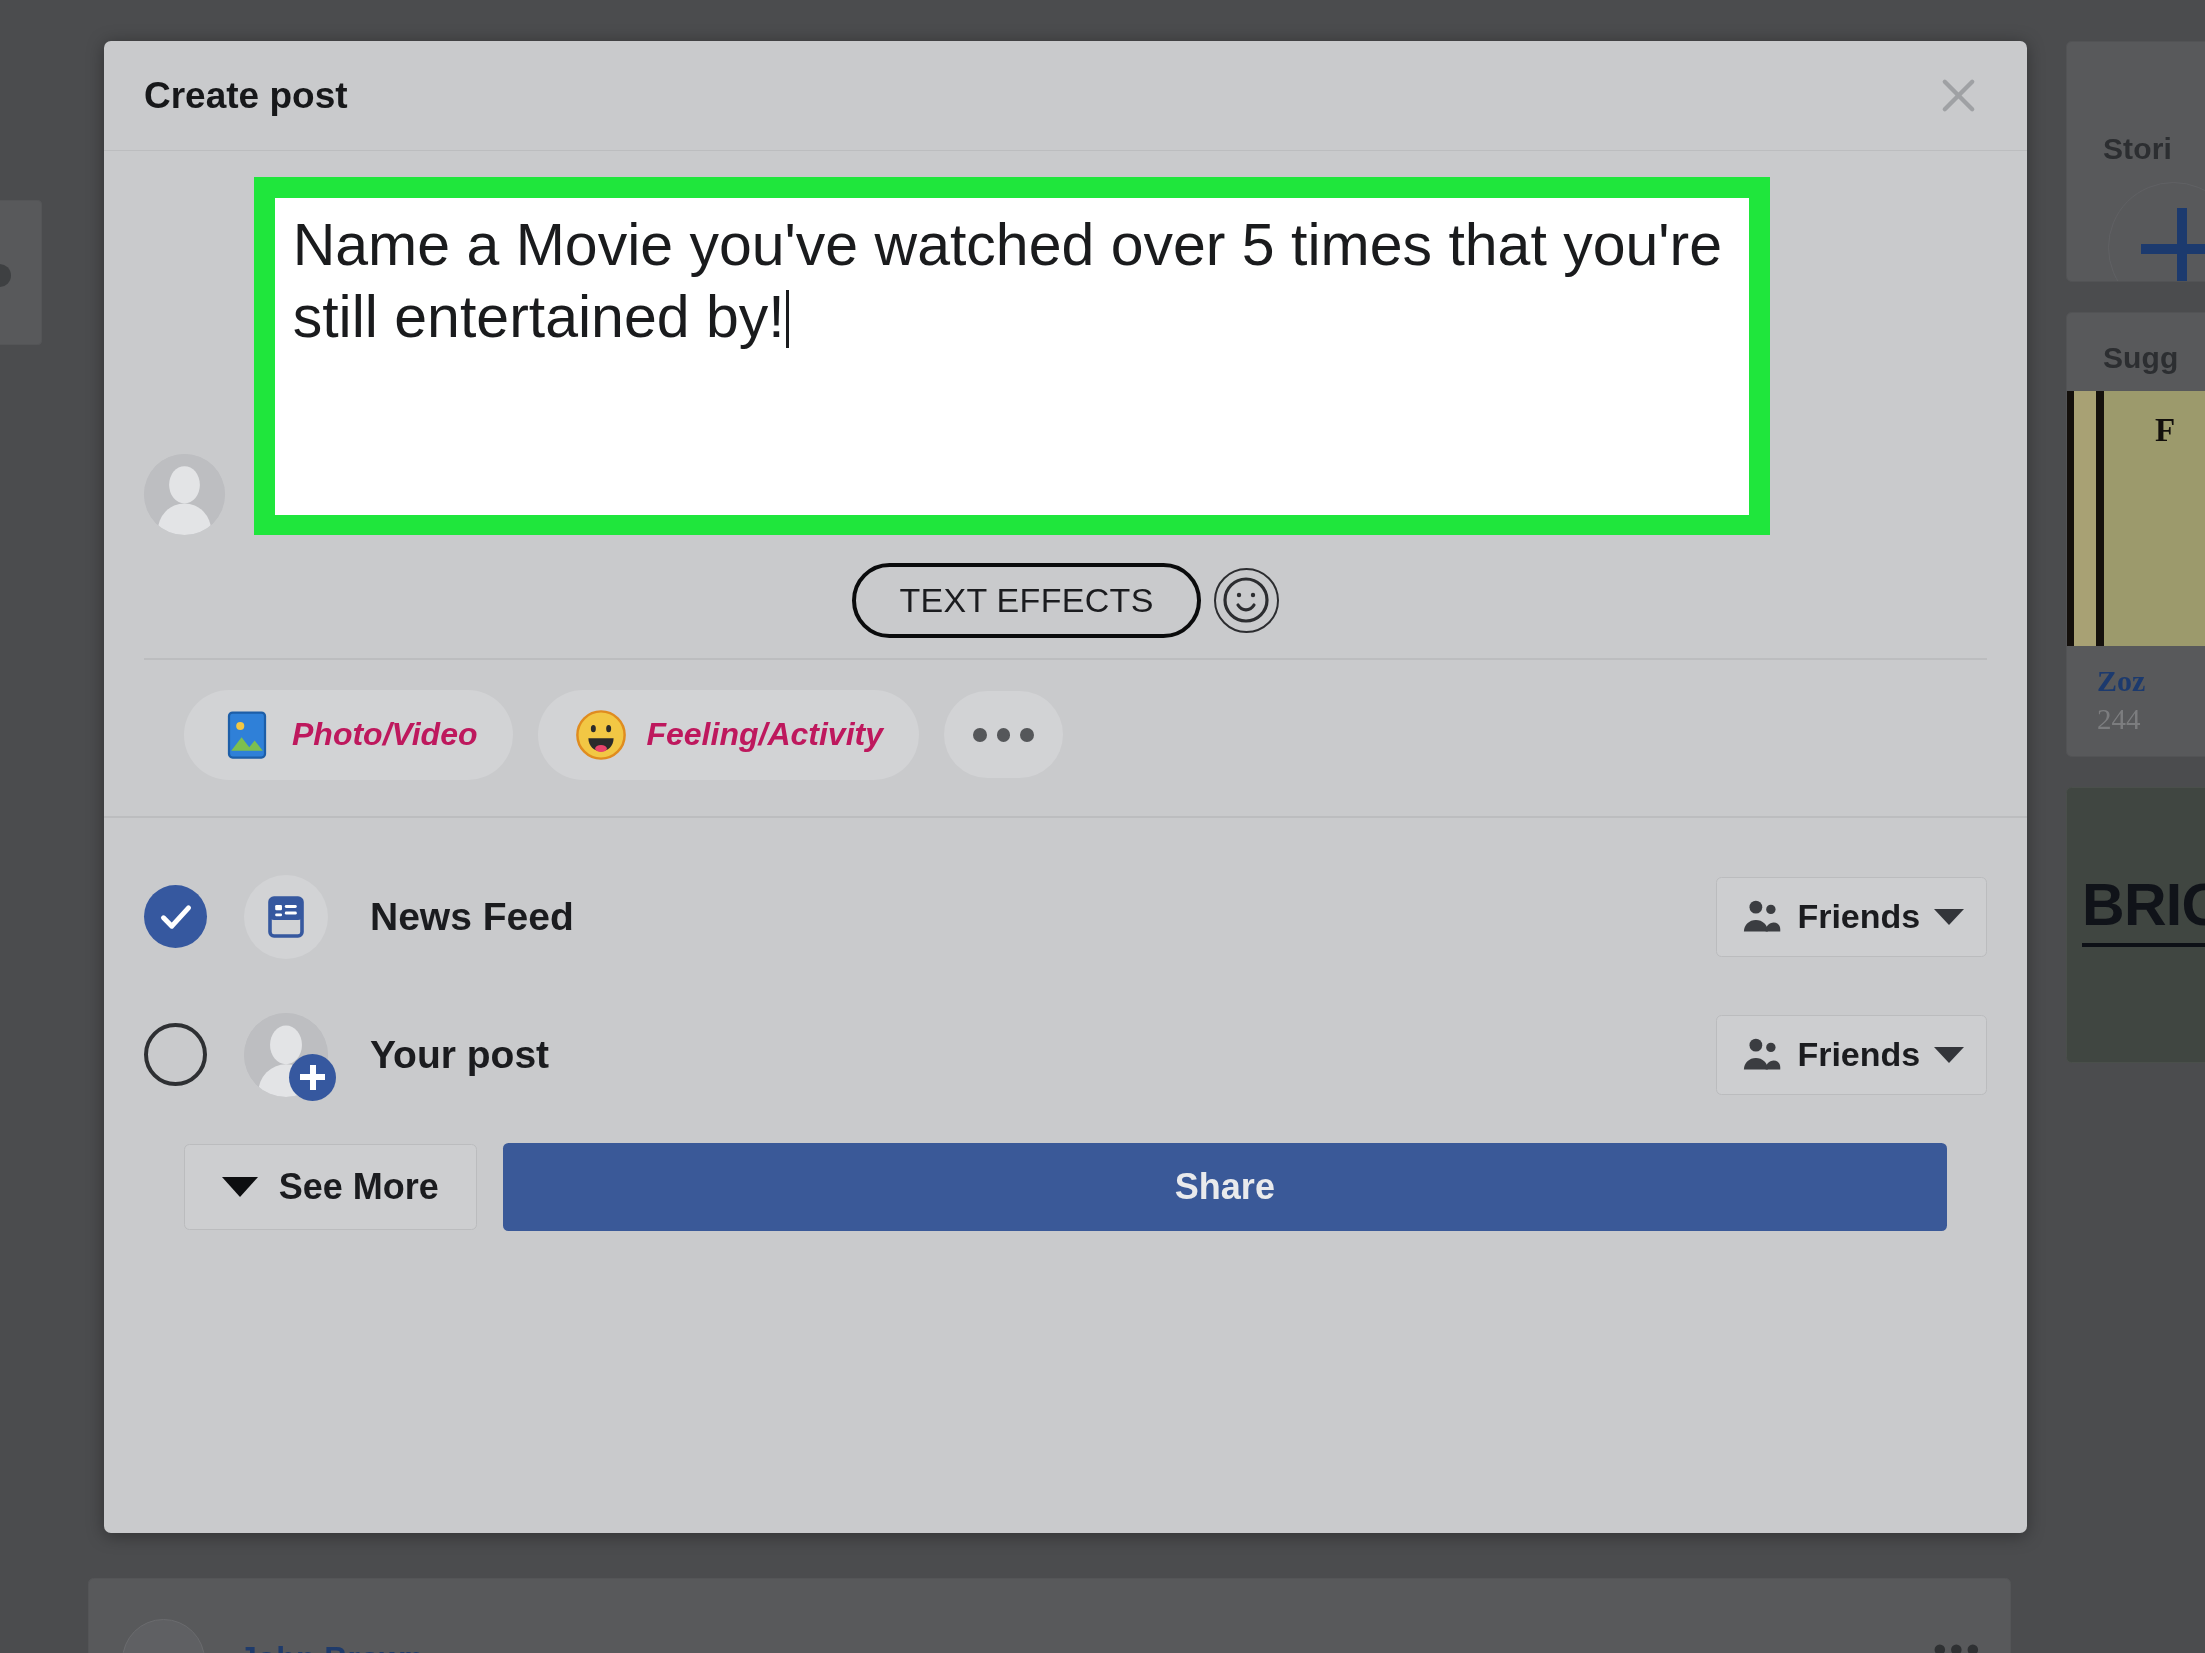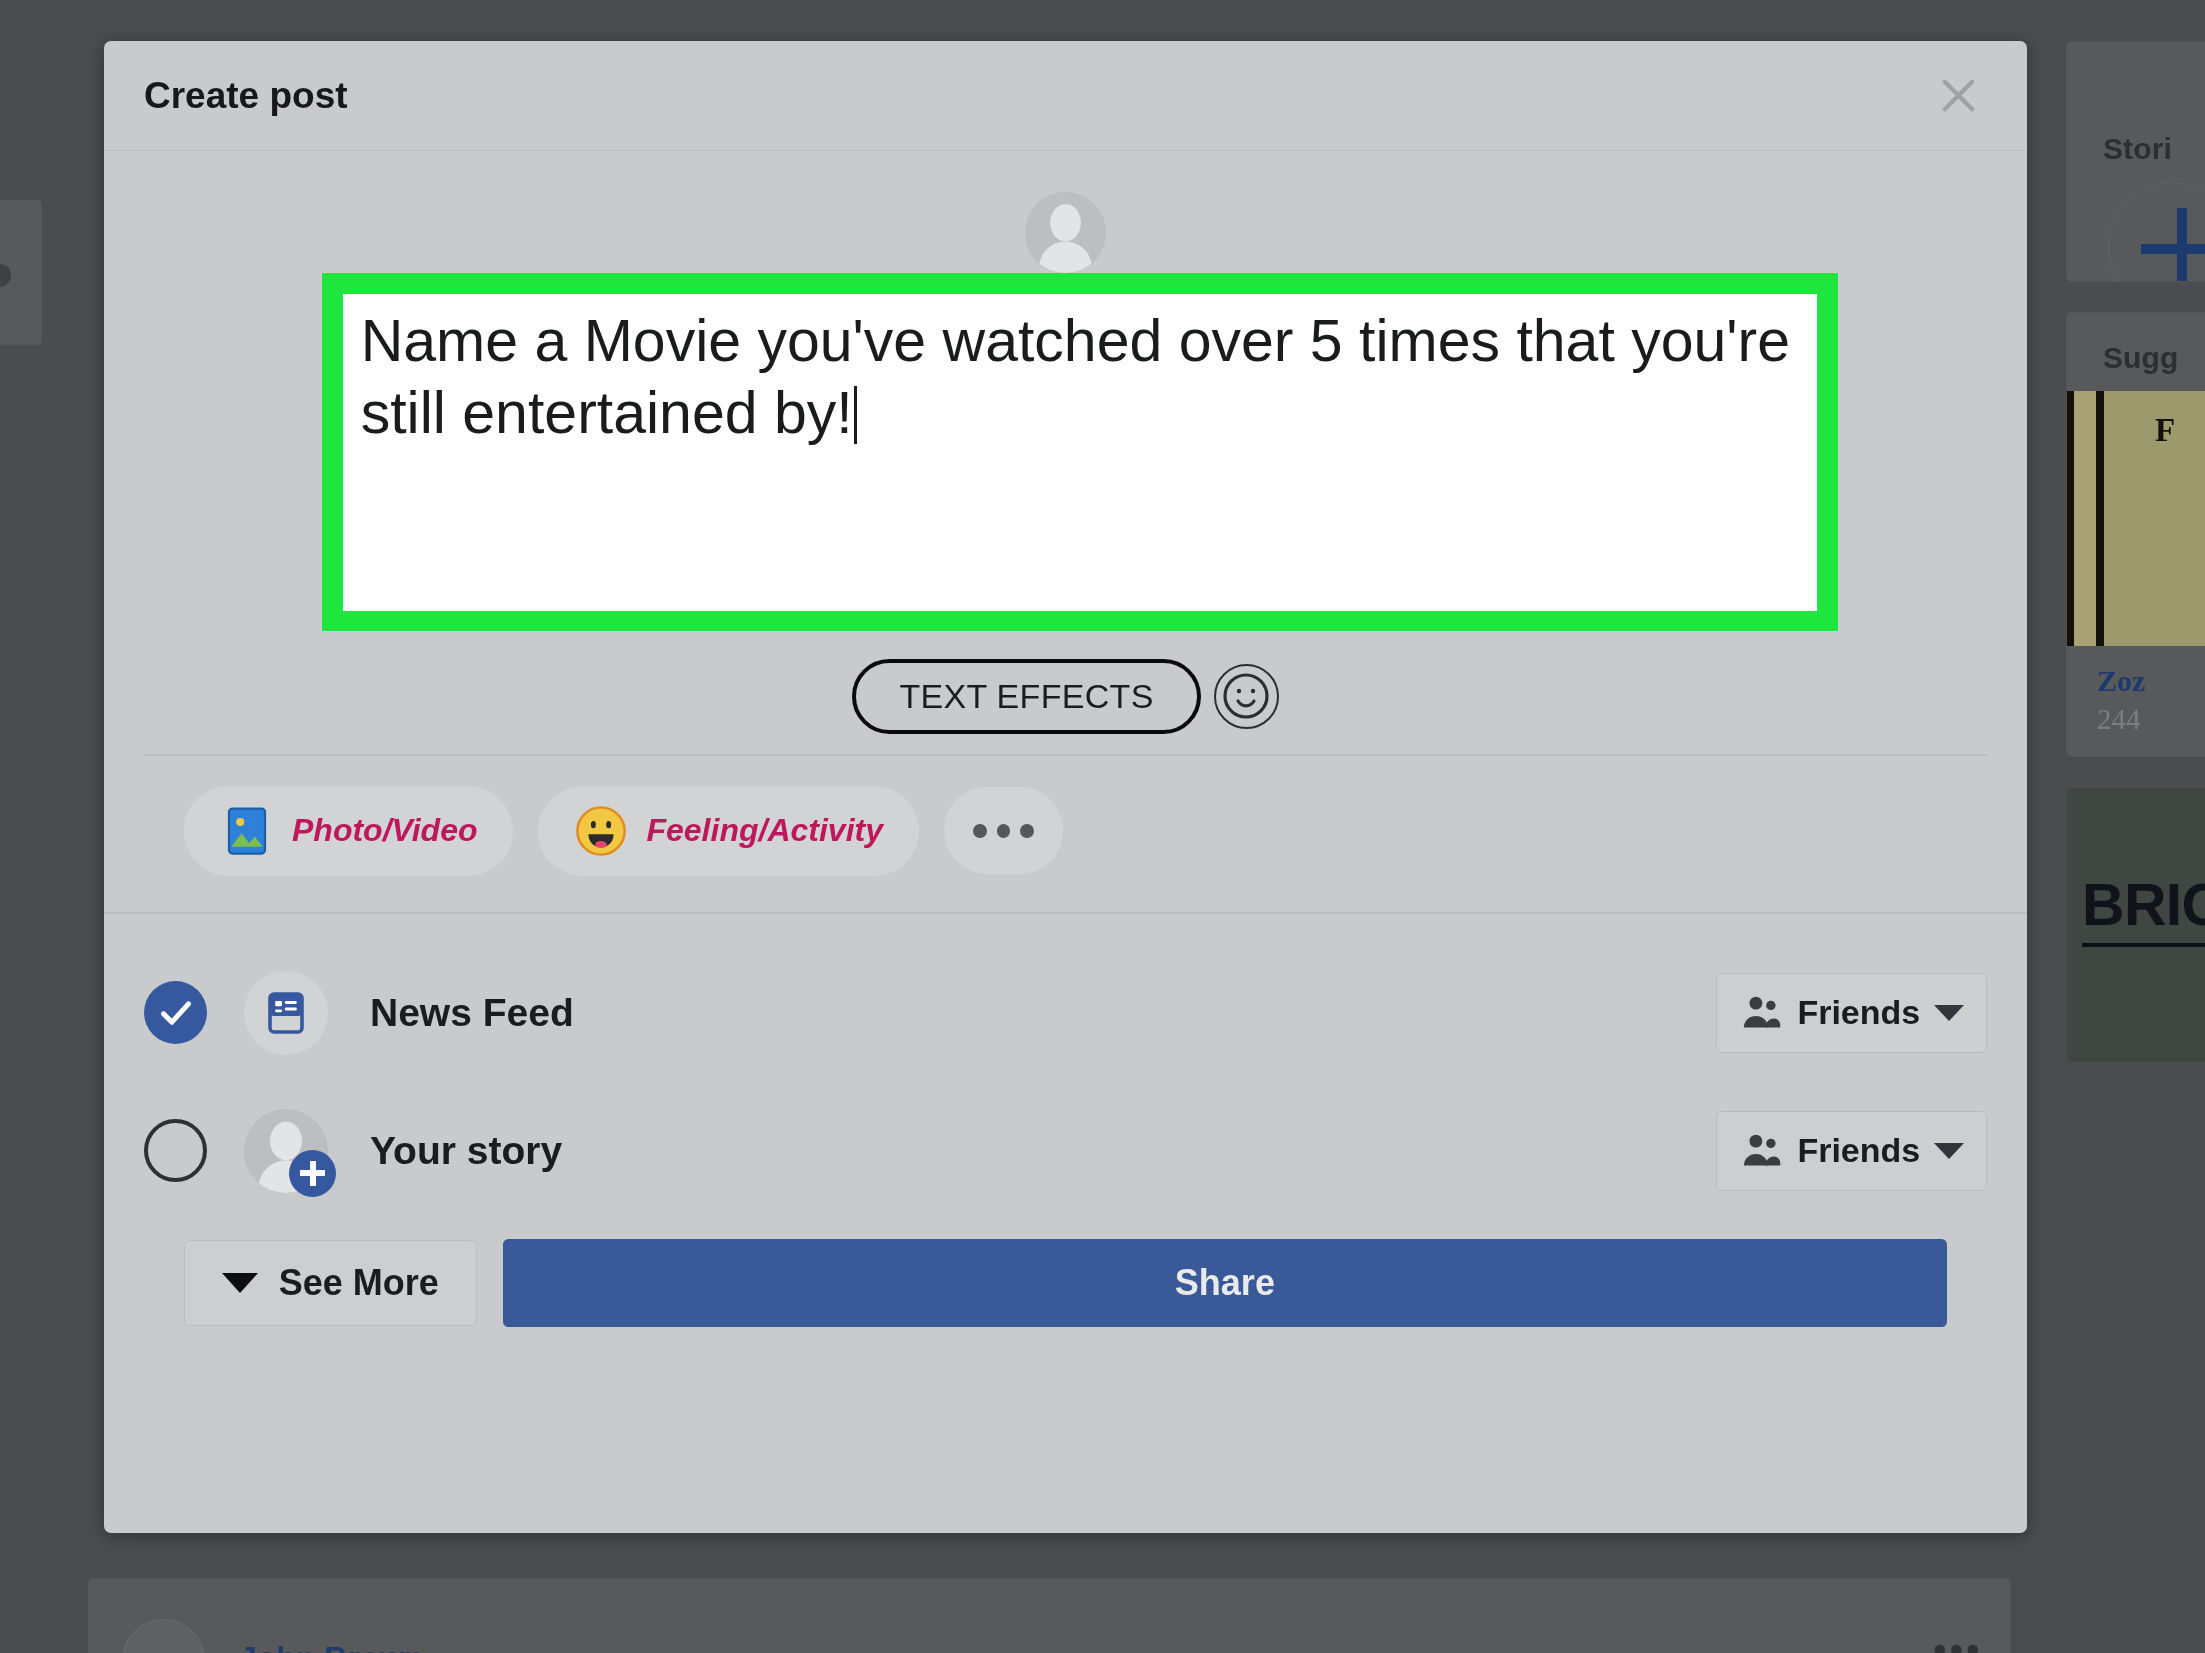--- a/index.html
+++ b/index.html
@@ -143,21 +143,21 @@
   }
   .close-btn svg { width: 47px; height: 47px; }
 
   
   .composer {
     padding: 26px 40px 0 40px;
     display: flex;
     border-bottom: 1.4px solid #bcbdbf;
     flex-direction: column;
   }
-  .composer-row { display: flex; align-items: center; flex-direction: column; }
+  .composer-row { display: flex; align-items: flex-end; }
   .avatar {
     width: 81px; height: 81px; border-radius: 50%;
     background: #bdbec1; flex: 0 0 auto; margin-top: 15px;
     overflow: hidden; position: relative;
   }
   .avatar svg { width: 81px; height: 81px; display: block; }
 
   .textarea-wrap {
     margin-left: 29px;
     flex: 1 1 auto;
@@ -477,21 +477,21 @@
       <div class="aud-avatar">
         <div class="face">
           <svg viewBox="0 0 100 100">
             <circle cx="50" cy="50" r="50" fill="#bdbec1"></circle>
             <ellipse cx="50" cy="38" rx="19" ry="23" fill="#e3e4e6"></ellipse>
             <ellipse cx="50" cy="95" rx="33" ry="34" fill="#e3e4e6"></ellipse>
           </svg>
         </div>
         <div class="plus-badge"></div>
       </div>
-      <div class="aud-label">Your story</div>
+      <div class="aud-label">Your post</div>
       <div class="privacy-btn">
         <svg class="people" viewBox="0 0 24 24">
           <circle cx="9" cy="7" r="3.4" fill="#3b3d41"></circle>
           <path d="M2.6 20c0-3.6 2.9-6.2 6.4-6.2s6.4 2.6 6.4 6.2z" fill="#3b3d41"></path>
           <circle cx="17" cy="8.2" r="2.5" fill="#3b3d41"></circle>
           <path d="M14.2 20c0-2.8 1.9-4.8 4.3-4.8 2 0 3.5 1.5 3.5 3.6V20z" fill="#3b3d41"></path>
         </svg>
         <span class="privacy-label">Friends</span>
         <span class="caret-down"></span>
       </div>

